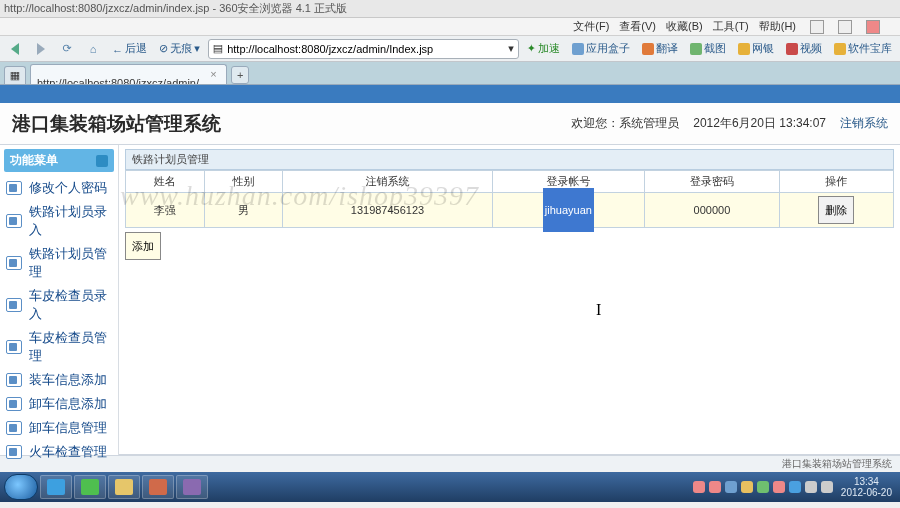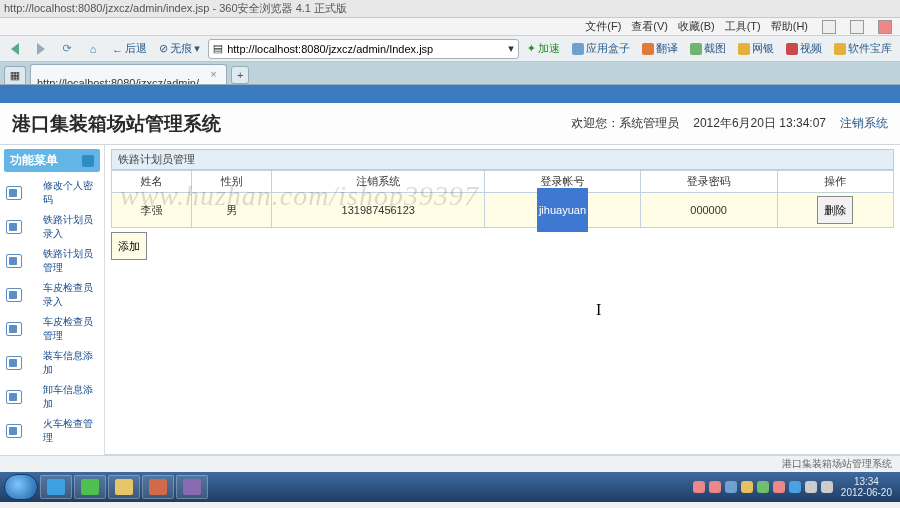--- a/index.html
+++ b/index.html
@@ -1,20 +1,20 @@
 <!DOCTYPE html>
 <html><head>
 <meta charset="utf-8">
 <style>
   *{box-sizing:border-box;margin:0;padding:0;font-family:"Microsoft YaHei",SimSun,Arial,sans-serif;}
   body{background:#f0f0f0;font-size:11px;color:#333;overflow:hidden;width:900px;height:508px;}
   
   .titlebar{height:18px;background:#e8e8e8;border-bottom:1px solid #c8c8c8;display:flex;align-items:center;padding:0 4px;font-size:11px;color:#555;}
   .titlebar .spacer{flex:1;}
-  .menubar{height:18px;background:#f4f4f4;border-bottom:1px solid #d0d0d0;display:flex;align-items:center;justify-content:flex-end;gap:10px;padding:0 8px;font-size:11px;color:#333;}
+  .menubar{height:18px;background:#f4f4f4;border-bottom:1px solid #d0d0d0;display:flex;align-items:center;justify-content:flex-end;gap:10px;padding:0 20px;font-size:11px;color:#333;}
   .menubar .win-ctl{width:14px;height:14px;border:1px solid #999;background:#eee;display:inline-block;margin-left:4px;}
   .toolbar{height:26px;background:#edf0f2;border-bottom:1px solid #c2c6cb;display:flex;align-items:center;padding:0 4px;gap:4px;}
   .tb-btn{width:22px;height:20px;border:1px solid transparent;border-radius:3px;display:flex;align-items:center;justify-content:center;color:#507ea7;}
   .nav-back{width:0;height:0;border-top:6px solid transparent;border-bottom:6px solid transparent;border-right:8px solid #5a8;}
   .nav-fwd{width:0;height:0;border-top:6px solid transparent;border-bottom:6px solid transparent;border-left:8px solid #9ab;}
   .addr{flex:1;height:20px;border:1px solid #a8b0b8;background:#fff;border-radius:3px;display:flex;align-items:center;padding:0 4px;gap:4px;font-size:11px;}
   .addr input{border:none;outline:none;flex:1;font-size:11px;}
   .tb-link{display:flex;align-items:center;gap:2px;font-size:11px;color:#2a5a8a;padding:0 4px;}
   .tb-sq{width:12px;height:12px;background:#6fa0d0;border-radius:2px;}
   .tabstrip{height:22px;background:#bcd3dc;display:flex;align-items:flex-end;padding:0 4px;}
@@ -24,25 +24,25 @@
   .newtab{width:18px;height:18px;background:#e0eaf0;border:1px solid #9ab;border-radius:3px;margin-left:4px;display:flex;align-items:center;justify-content:center;color:#555;}
   .watermark{position:absolute;left:120px;top:95px;font-size:28px;color:rgba(0,0,0,0.14);font-style:italic;font-family:Georgia,serif;pointer-events:none;letter-spacing:1px;}
   
   .page{background:#fff;height:370px;border-top:1px solid #9ab;position:relative;}
   .topbar{height:18px;background:#3a7bbf;color:#fff;font-size:10px;padding:0 6px;display:flex;align-items:center;}
   .header{height:42px;border-bottom:1px solid #cfd6df;display:flex;align-items:center;padding:0 12px;background:#fdfdfd;}
   .header h1{font-size:19px;font-weight:bold;color:#2a2a2a;flex:1;}
   .header .right{display:flex;align-items:center;gap:14px;font-size:12px;color:#333;}
   .header a{color:#2a5a8a;text-decoration:none;}
   .body{display:flex;height:310px;}
-  .sidebar{width:105px;background:#fff;border-right:1px solid #d8dde3;padding:4px;}
+  .sidebar{width:119px;background:#fff;border-right:1px solid #d8dde3;padding:4px;}
   .side-title{background:#62b5e5;color:#fff;font-size:12px;font-weight:bold;padding:3px 6px;border-radius:2px;display:flex;align-items:center;justify-content:space-between;}
   .side-title .sq{width:12px;height:12px;background:#2d8cc3;border-radius:2px;}
   .side-menu{padding:4px 0;}
-  .side-item{display:flex;align-items:center;gap:21px;padding:3px 2px;font-size:10px;color:#154a8a;cursor:pointer;}
+  .side-item{display:flex;align-items:center;gap:7px;padding:3px 2px;font-size:13px;color:#154a8a;cursor:pointer;}
   .side-item .ic{width:16px;height:14px;background:#fff;border:1px solid #5b8fc6;border-radius:2px;position:relative;flex-shrink:0;}
   .side-item .ic:after{content:"";position:absolute;left:2px;top:2px;width:8px;height:8px;background:#5b8fc6;border-radius:1px;}
   .content{flex:1;padding:4px 6px;}
   .panel-title{background:#e4eef6;border:1px solid #b8cde0;font-size:11px;color:#444;padding:2px 6px;}
   table.grid{width:100%;border-collapse:collapse;font-size:11px;margin-top:0;}
   table.grid th,table.grid td{border:1px solid #c2d2e0;padding:3px 4px;text-align:center;}
   table.grid th{background:#fff;color:#333;font-weight:normal;}
   table.grid td{background:#fffde6;}
   .sel{background:#3e78d0;color:#fff;padding:16px 2px;}
   .btn{border:1px solid #888;background:#f2f2f2;font-size:11px;padding:0 6px;height:28px;cursor:pointer;}
@@ -173,20 +173,24 @@
             <span class="ic"></span>
             <span>车皮检查员管理</span>
           </div>
         <div class="side-item">
             <span class="ic"></span>
             <span>装车信息添加</span>
           </div>
         <div class="side-item">
             <span class="ic"></span>
             <span>卸车信息添加</span>
+          </div>
+        <div class="side-item">
+            <span class="ic"></span>
+            <span>卸车信息管理</span>
           </div>
         <div class="side-item">
             <span class="ic"></span>
             <span>火车检查管理</span>
           </div>
       </div>
     </div>
     <div class="content">
       <div class="panel-title">铁路计划员管理</div>
       <table class="grid">

